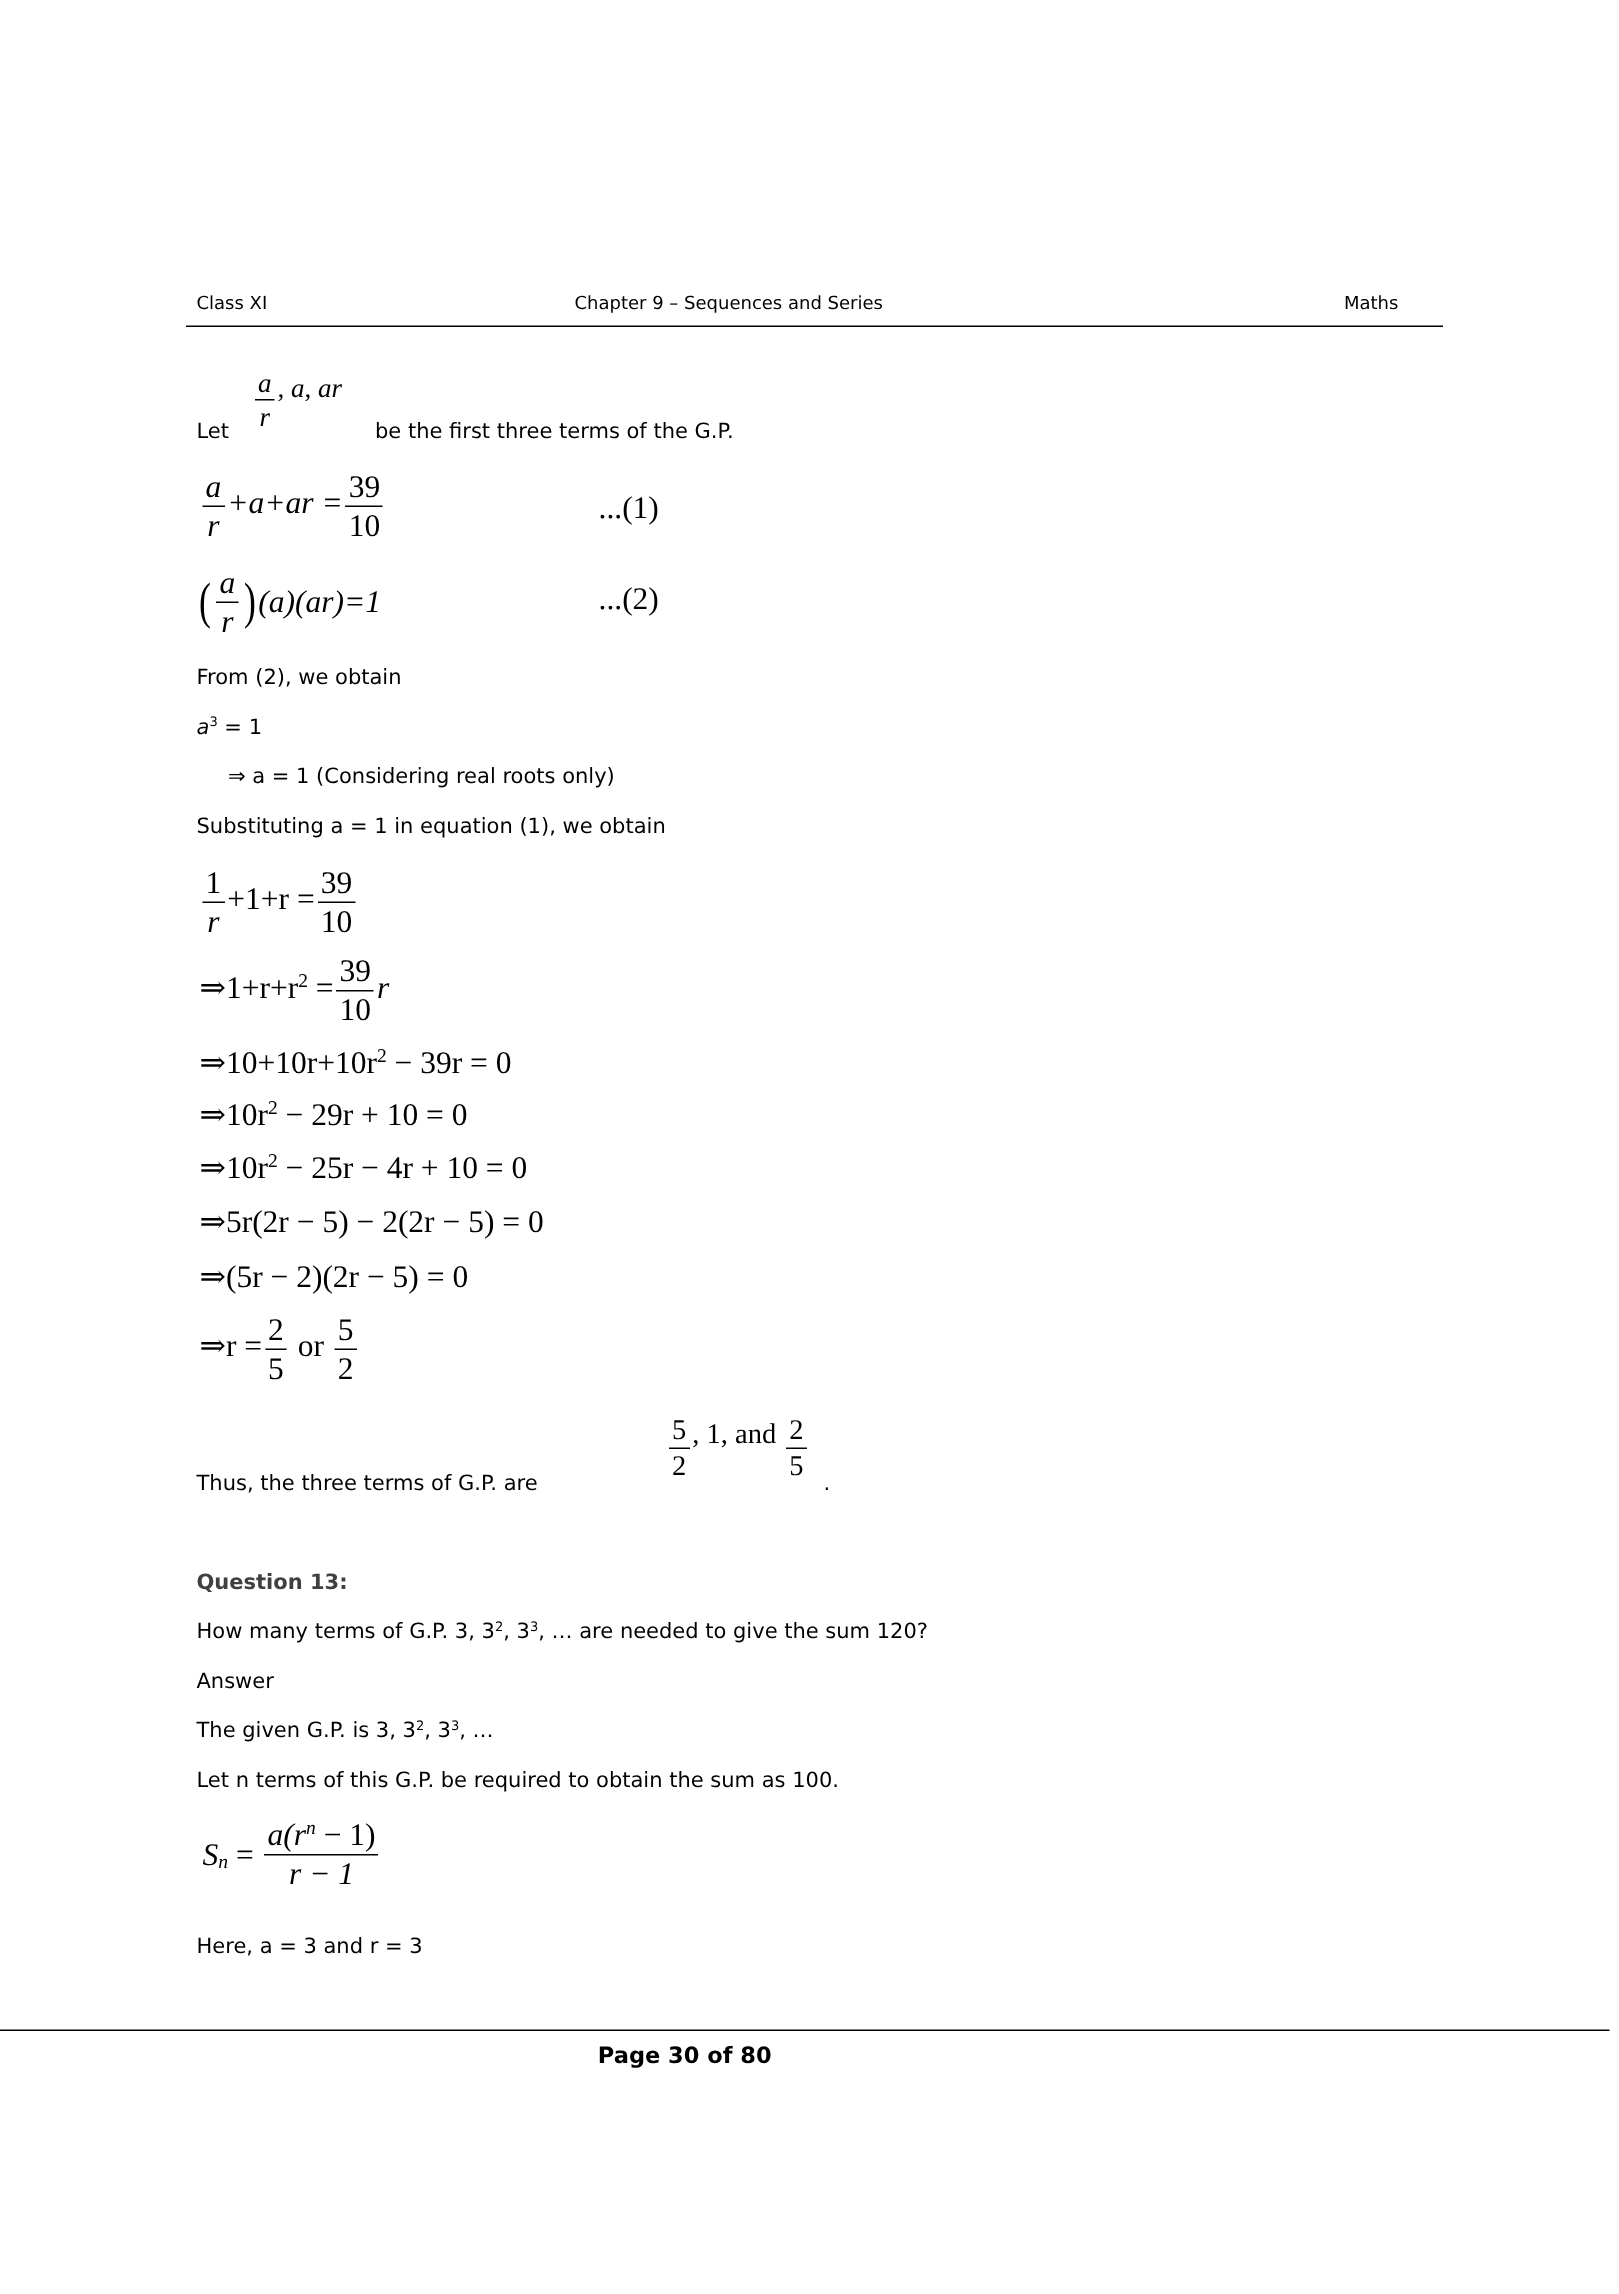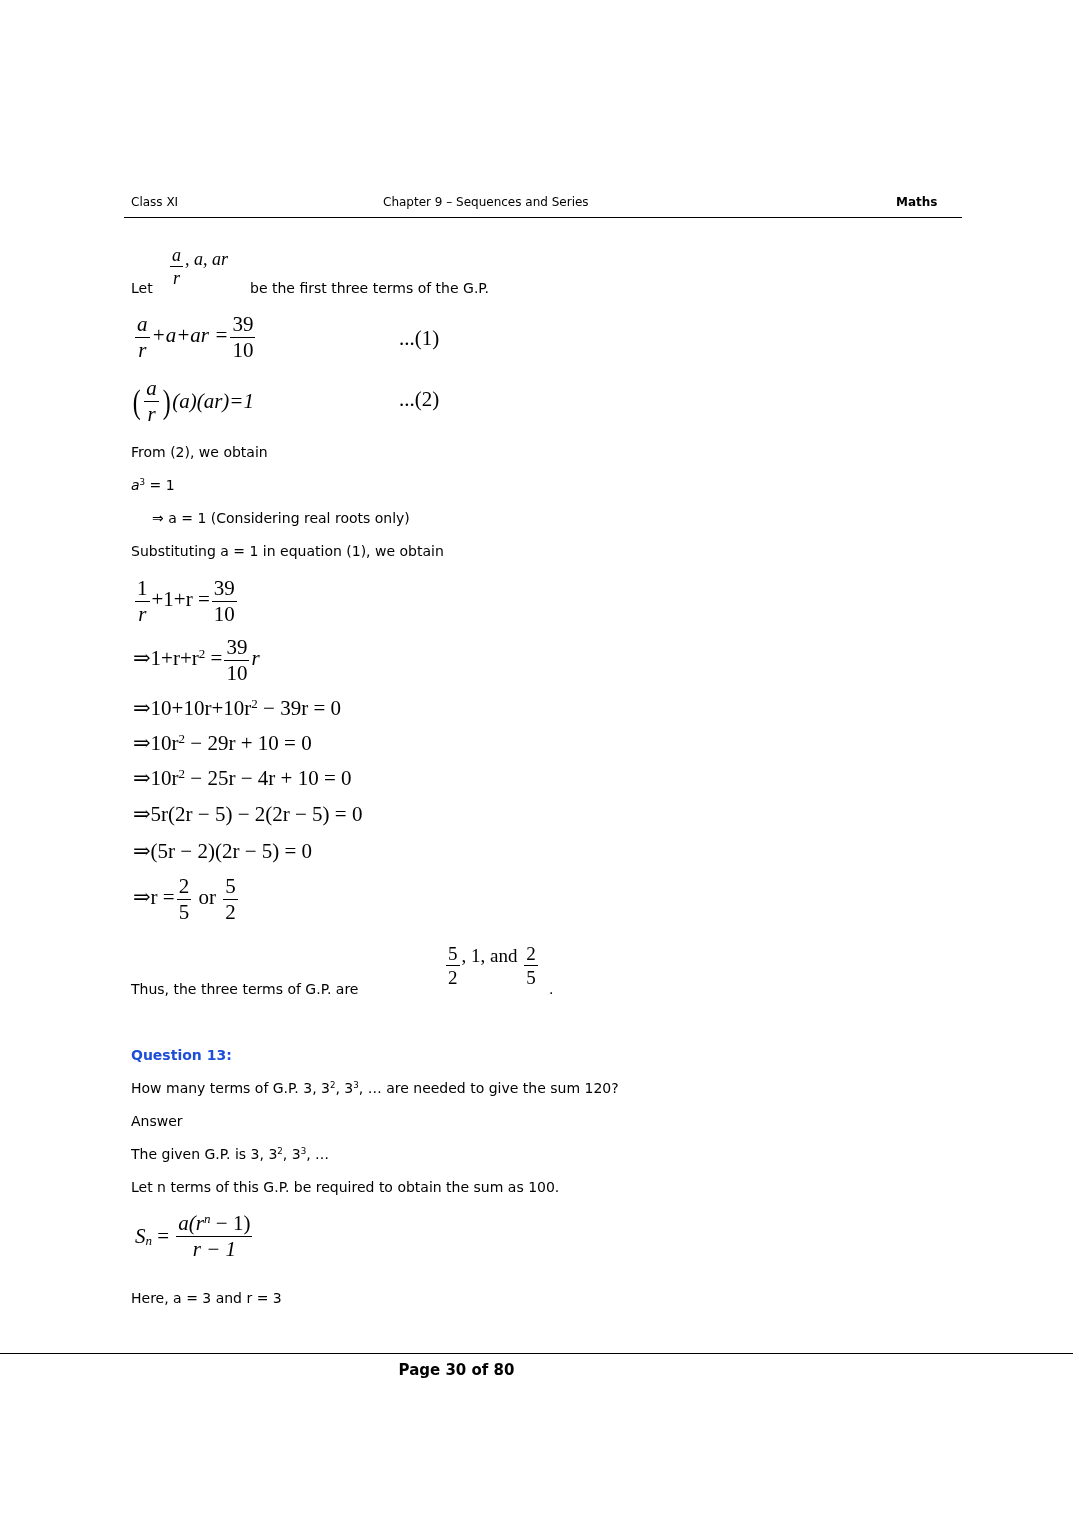--- a/index.html
+++ b/index.html
@@ -9,31 +9,31 @@
   .hdr { font-size:12px; top:195px; }
   .hdr-line { position:absolute; left:124px; width:838px; top:217px; height:0; border-top:1.5px solid #000; }
   .txt { font-size:14px; }
   .m { font-family: "Liberation Serif", "DejaVu Serif", serif; font-size:21px; }
   .mi { font-style:italic; }
   .frac { display:inline-flex; flex-direction:column; align-items:center; vertical-align:middle; line-height:1; margin:0 2px; }
   .frac .num { padding:0 2px 2px; border-bottom:1px solid #000; }
   .frac .den { padding:2px 2px 0; }
   sup { font-size:62%; vertical-align: 0.55em; line-height:0; }
   sub { font-size:62%; vertical-align: -0.3em; line-height:0; }
-  .q { color:#1d4ed8; font-weight:bold; }
+  .q { color:#404040; font-weight:bold; }
   .foot-line { position:absolute; left:0; width:1073px; top:1353px; border-top:1.5px solid #000; }
   .foot { font-weight:bold; font-size:15px; top:1361px; left:0; width:913px; text-align:center; }
   .paren { font-size:34px; line-height:1; vertical-align:middle; transform:scaleX(0.7); display:inline-block; }
 </style>
 </head>
 <body>
 
 <div class="abs hdr" style="left:131px;">Class XI</div>
 <div class="abs hdr" style="left:383px;">Chapter 9 – Sequences and Series</div>
-<div class="abs hdr" style="left:896px;font-weight:bold;">Maths</div>
+<div class="abs hdr" style="left:896px;">Maths</div>
 <div class="hdr-line"></div>
 
 <div class="abs txt" style="left:131px; top:280px;">Let</div>
 <div class="abs m mi" style="left:168px; top:246px; font-size:18px;">
   <span class="frac">
       <span class="num">a</span>
       <span class="den">r</span>
     </span><span style="vertical-align:6px;">, a, ar</span>
 </div>
 <div class="abs txt" style="left:250px; top:280px;">be the first three terms of the G.P.</div>

